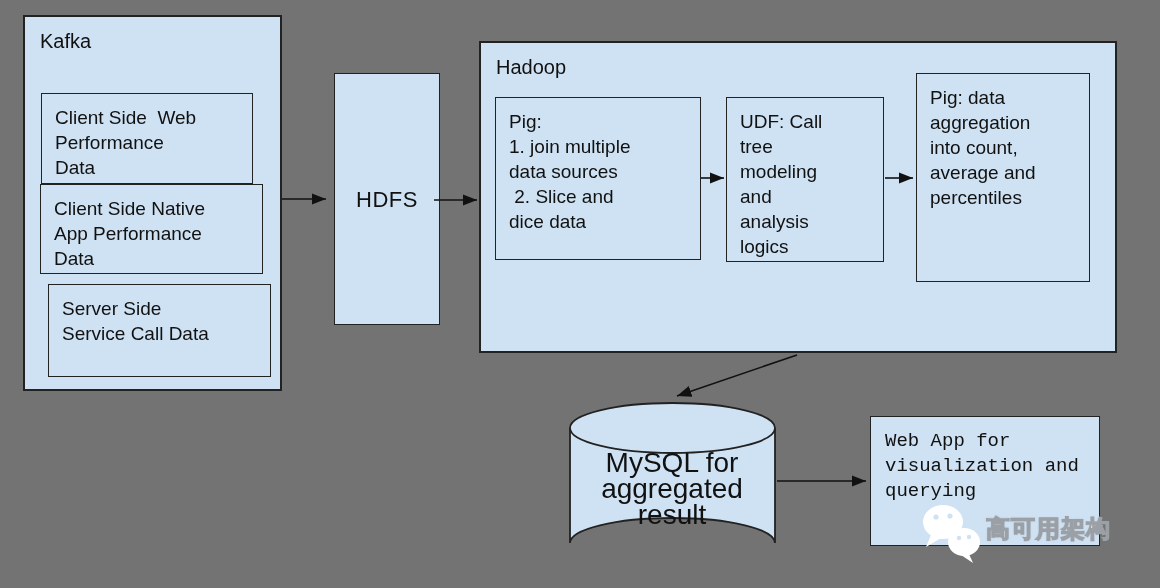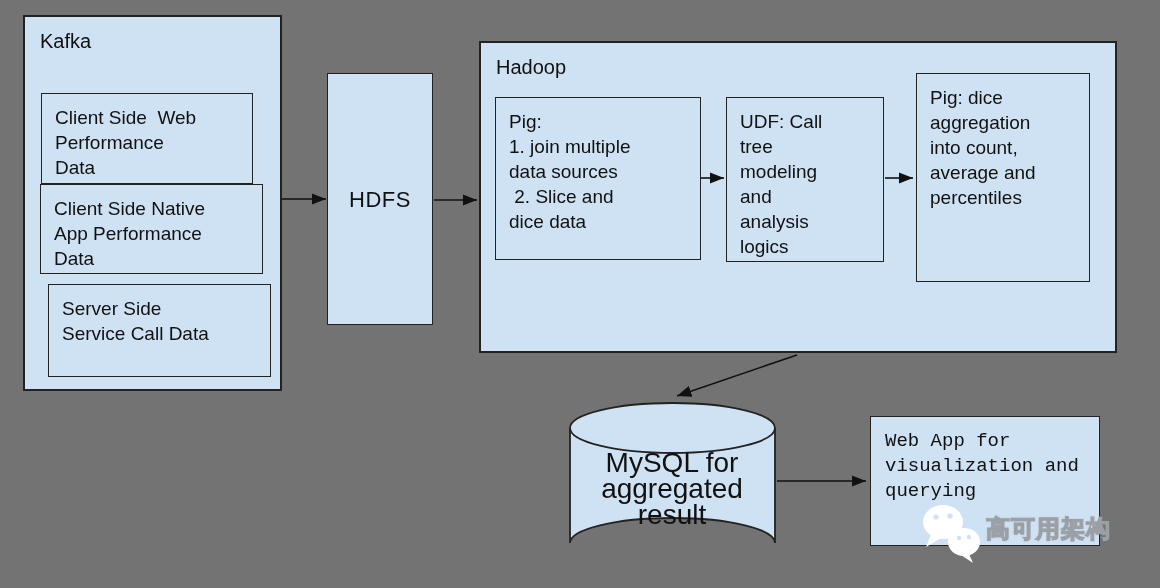--- a/index.html
+++ b/index.html
@@ -46,37 +46,37 @@
   </div>
   <div class="node pad" style="left:41px;top:69px;width:212px;height:91px;margin-top:24px;">Client Side  Web
 Performance
 Data</div>
   <div class="node pad" style="left:40px;top:184px;width:223px;height:90px;">Client Side Native
 App Performance
 Data</div>
   <div class="node pad" style="left:48px;top:284px;width:223px;height:93px;">Server Side
 Service Call Data</div>
 
-  <div class="node hdfs" style="left:327px;top:73px;width:106px;height:252px;">HDFS</div>
+  <div class="node hdfs" style="left:334px;top:73px;width:106px;height:252px;">HDFS</div>
 
   <div class="node container" style="left:479px;top:41px;width:638px;height:312px;">
     <div class="container-label">Hadoop</div>
   </div>
   <div class="node pad" style="left:495px;top:97px;width:206px;height:163px;">Pig:
 1. join multiple
 data sources
  2. Slice and
 dice data</div>
   <div class="node pad" style="left:726px;top:97px;width:158px;height:165px;">UDF: Call
 tree
 modeling
 and
 analysis
 logics</div>
-  <div class="node pad" style="left:916px;top:73px;width:174px;height:209px;">Pig: dice
+  <div class="node pad" style="left:916px;top:73px;width:174px;height:209px;">Pig: data
 aggregation
 into count,
 average and
 percentiles</div>
 
   <div class="node webapp" style="left:870px;top:416px;width:230px;height:130px;">Web App for
 visualization and
 querying</div>
 
   <svg class="overlay" viewBox="0 0 1160 588">

